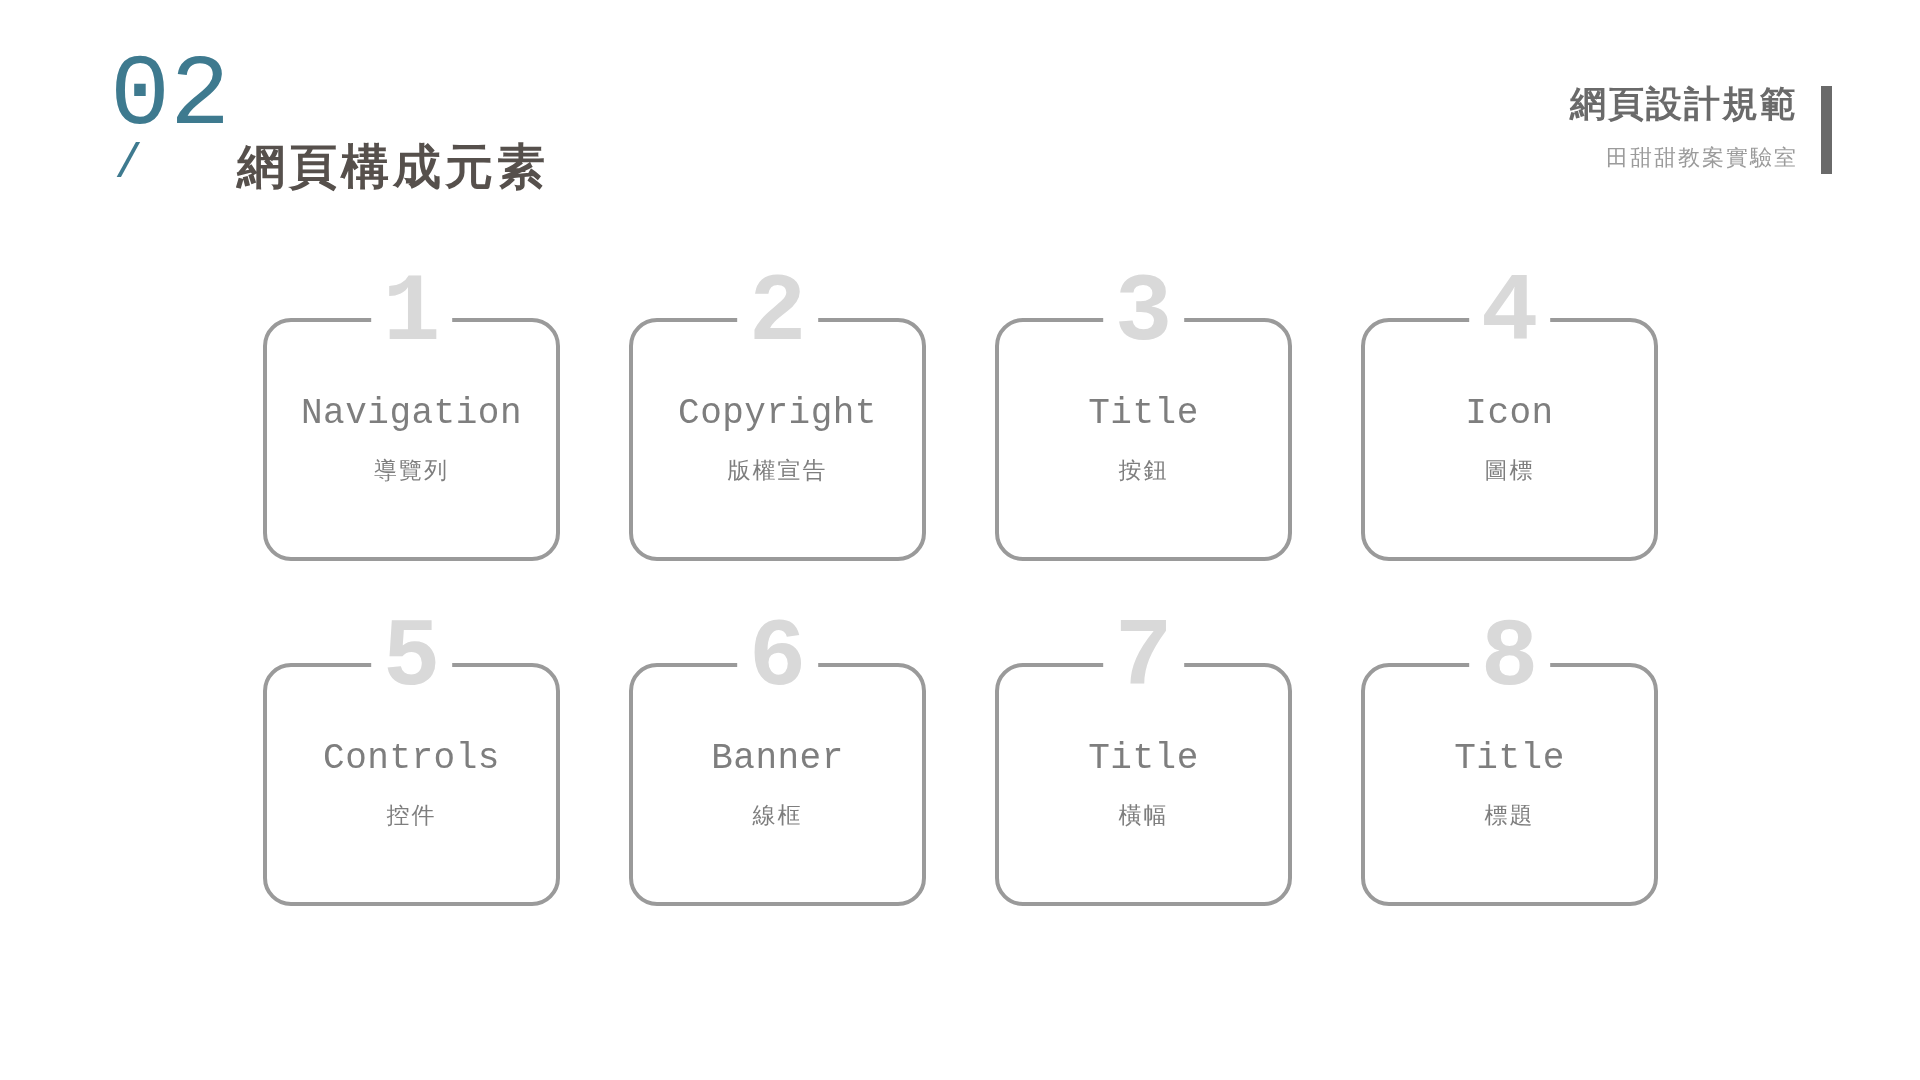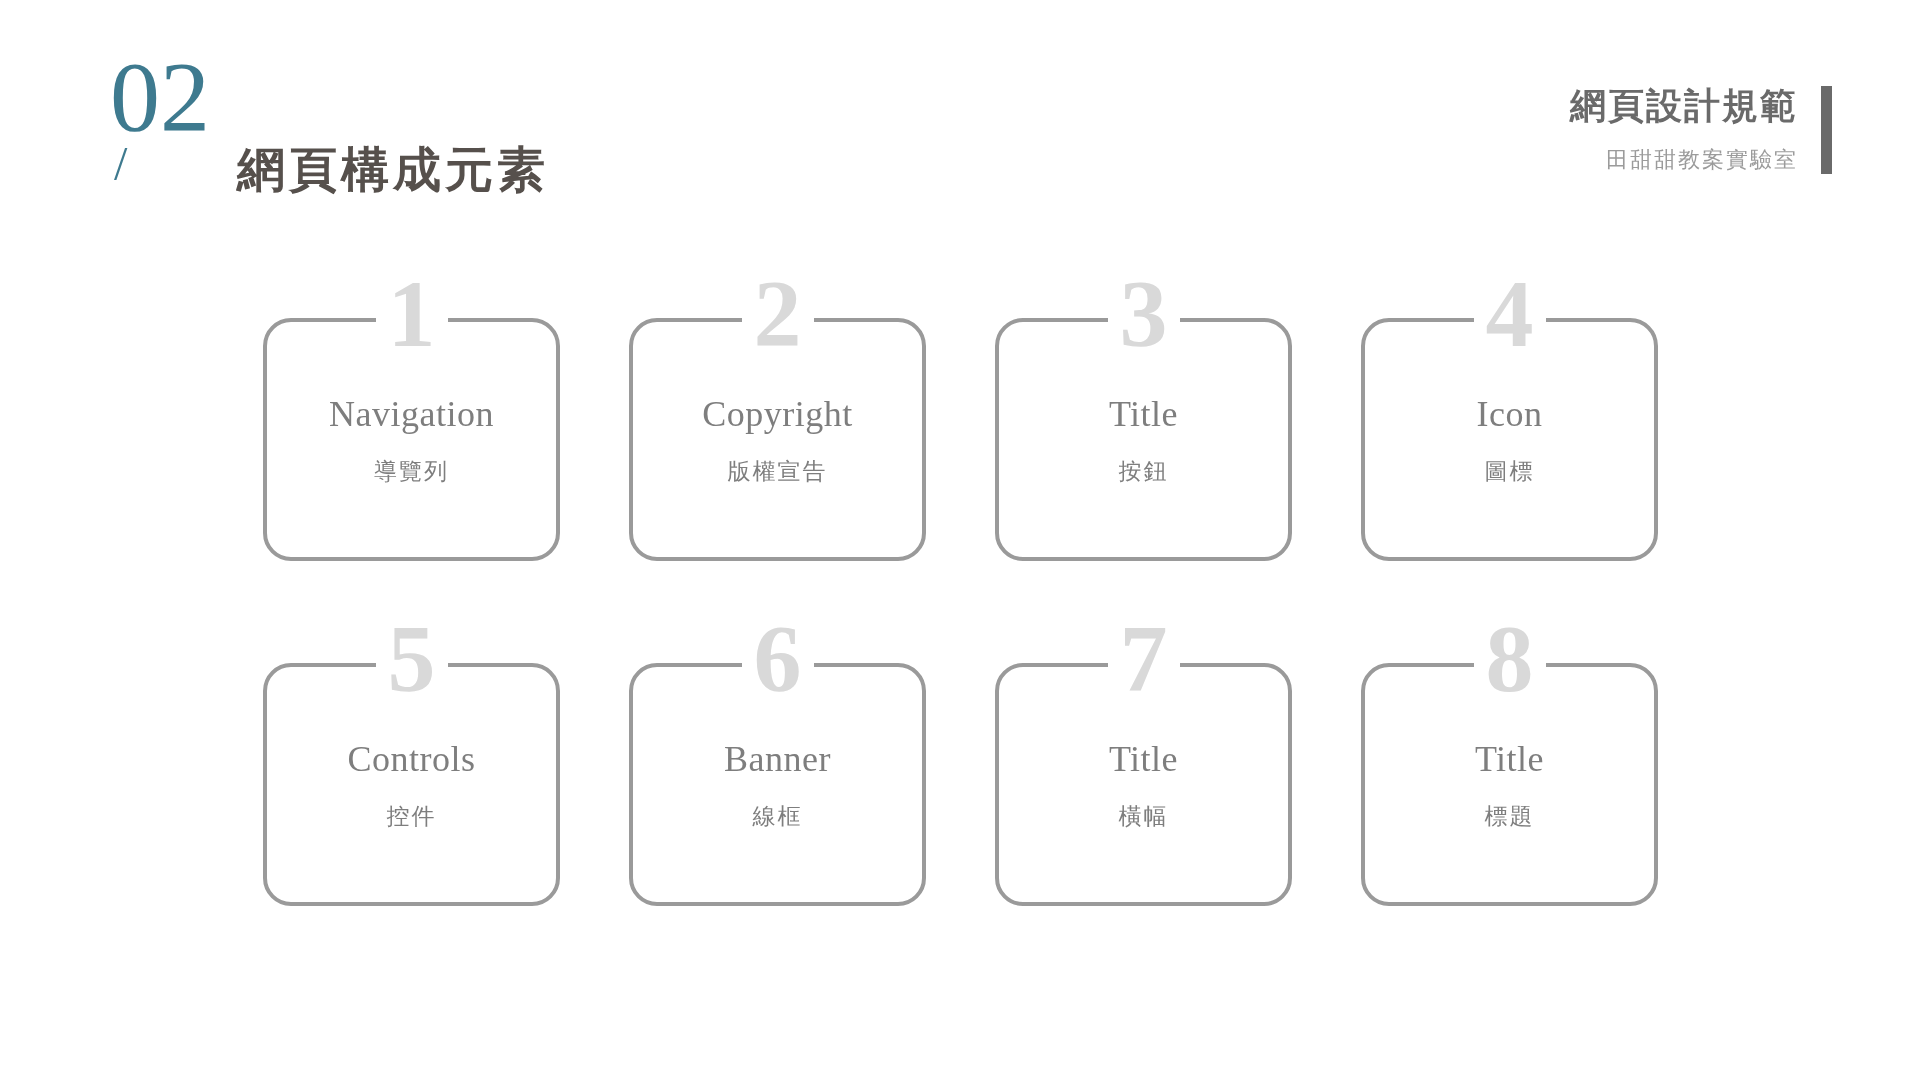--- a/index.html
+++ b/index.html
@@ -11,21 +11,21 @@
     --card-number: #D9D9D9;
     --card-label: #7E7E7E;
   }
   * { margin:0; padding:0; box-sizing:border-box; }
   html,body { background:#fff; }
   .slide {
     position:relative;
     width:1920px; height:1080px;
     background:#fff;
     overflow:hidden;
-    font-family:Liberation Serif, serif;
+    font-family:Liberation Mono, monospace;
   }
 
   
   .section-num {
     position:absolute; left:110px; top:44px;
     font-size:100px; line-height:1.05; font-weight:400;
     color:var(--accent-teal);
   }
   .section-slash {
     position:absolute; left:114px; top:138px;

